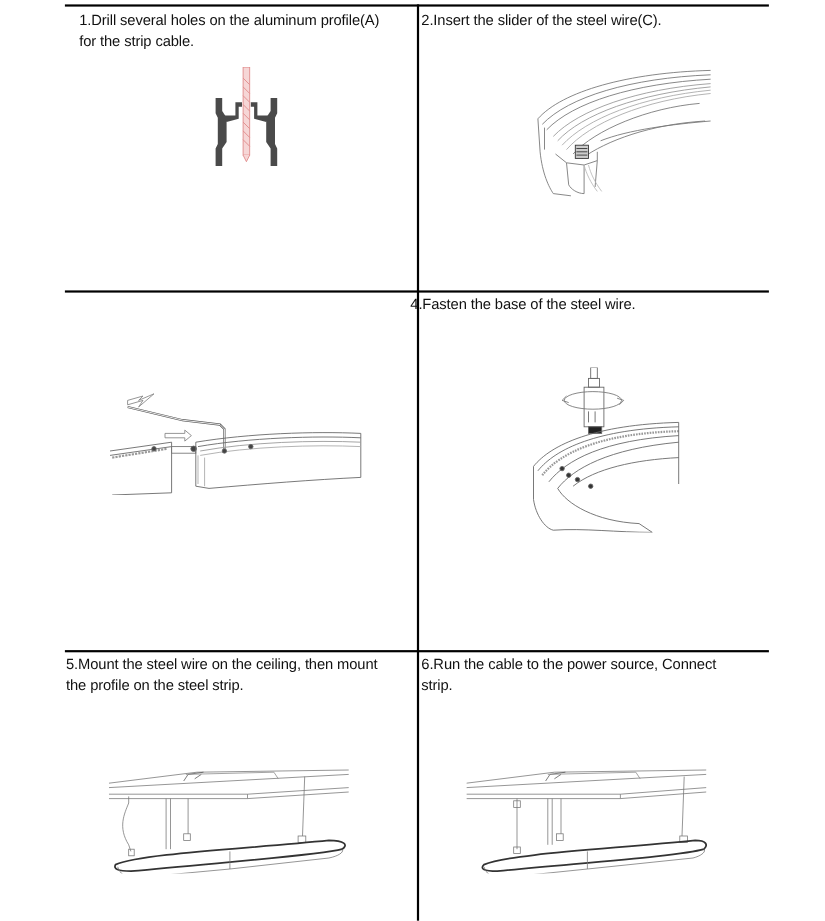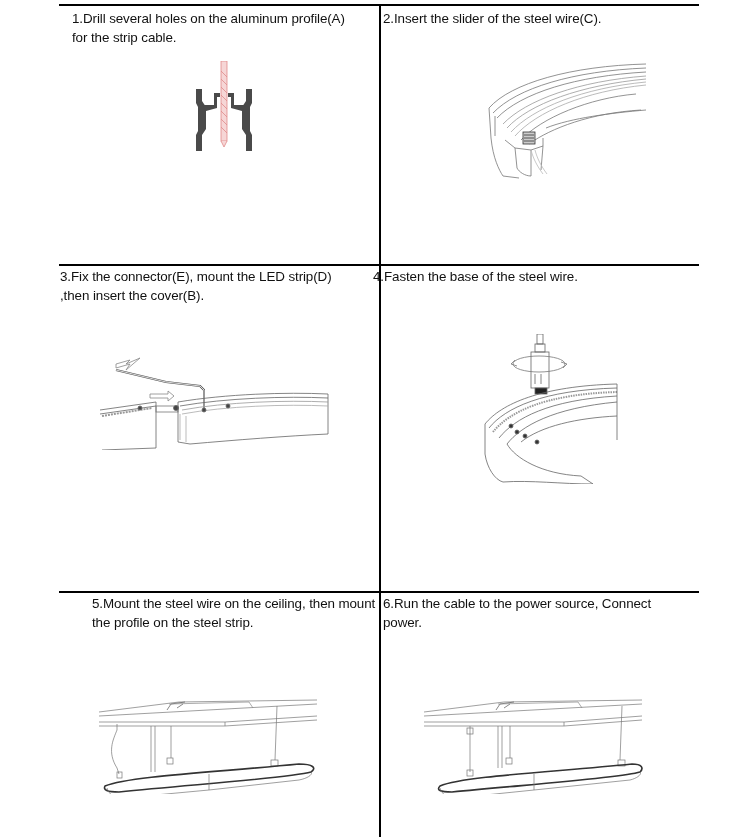--- a/index.html
+++ b/index.html
@@ -69,24 +69,20 @@
       <rect x="42" y="74" width="12" height="12" fill="#ccc" stroke="#333"></rect>
       <path d="M43 77 H53 M43 80 H53 M43 83 H53" stroke="#333"></path>
 
       <path d="M50 92 C52 100 56 108 62 116" stroke="#bbb"></path>
       <path d="M54 92 C56 100 60 108 66 116" stroke="#bbb"></path>
     </svg>
   </div>
 </div>
 
 <div class="cell" style="left:59px; top:266px; width:320px; height:325px;">
-  <div class="cell-text" style="left:1px; top:1px;">
-    <div>3.Fix the connector(E), mount the  LED strip(D)</div>
-    <div>,then insert the cover(B).</div>
-  </div>
   <div class="illus" style="left:37px; top:84px;">
     <svg width="240" height="100" viewBox="0 0 240 100" fill="none" stroke="#666" stroke-width="0.8">
 
       <path d="M44 8 L30 14 L34 10 L20 14 L20 18 L34 14 L30 20 Z" stroke="#888"></path>
       <path d="M54 44 L72 44 L72 41 L78 46 L72 51 L72 48 L54 48 Z" stroke="#888"></path>
 
       <path d="M20 20 L70 32 L104 36 L108 40 L108 60" stroke="#555" stroke-width="2"></path>
       <path d="M20 20 L70 32 L104 36 L108 40 L108 60" stroke="#fff" stroke-width="0.8"></path>
 
       <path d="M4 60 L60 52 L60 98 L6 100"></path>
@@ -138,21 +134,21 @@
       <path d="M26 110 C34 124 60 140 100 142 L112 150"></path>
       <circle cx="30" cy="92" r="2" fill="#333"></circle>
       <circle cx="36" cy="98" r="2" fill="#333"></circle>
       <circle cx="44" cy="102" r="2" fill="#333"></circle>
       <circle cx="56" cy="108" r="2" fill="#333"></circle>
     </svg>
   </div>
 </div>
 
 <div class="cell" style="left:59px; top:593px; width:320px; height:244px;">
-  <div class="cell-text" style="left:1px; top:1px;margin-left:32px;">
+  <div class="cell-text" style="left:1px; top:1px;">
     <div>5.Mount the steel wire on the ceiling, then mount</div>
     <div>the profile on the steel strip.</div>
   </div>
   <div class="illus" style="left:40px; top:101px;">
     <svg width="220" height="100" viewBox="0 0 220 100" fill="none" stroke="#777" stroke-width="0.7">
 
       <path d="M0 18 L80 8 L218 6"></path>
       <path d="M0 22 L218 10"></path>
       <path d="M0 28 L126 28 L218 22"></path>
       <path d="M0 32 L126 32 L218 26"></path>
@@ -174,21 +170,21 @@
       <path d="M6 92 C30 82 120 78 200 70 C214 70 218 74 212 78 C190 84 100 90 20 98 C8 98 4 96 6 92 Z" stroke="#333" stroke-width="1.6"></path>
       <path d="M8 94 C10 100 14 104 24 104 L110 96 L200 86 C210 84 214 80 212 78" stroke="#777"></path>
       <path d="M110 80 L110 96"></path>
     </svg>
   </div>
 </div>
 
 <div class="cell" style="left:381px; top:593px; width:317px; height:244px;">
   <div class="cell-text" style="left:2px; top:1px;">
     <div>6.Run the cable to the power source, Connect</div>
-    <div>power.</div>
+    <div>strip.</div>
   </div>
   <div class="illus" style="left:43px; top:101px;">
     <svg width="220" height="100" viewBox="0 0 220 100" fill="none" stroke="#777" stroke-width="0.7">
 
       <path d="M0 18 L80 8 L218 6"></path>
       <path d="M0 22 L218 10"></path>
       <path d="M0 28 L140 28 L218 22"></path>
       <path d="M0 32 L140 32 L218 26"></path>
       <path d="M140 28 L140 32"></path>
 

